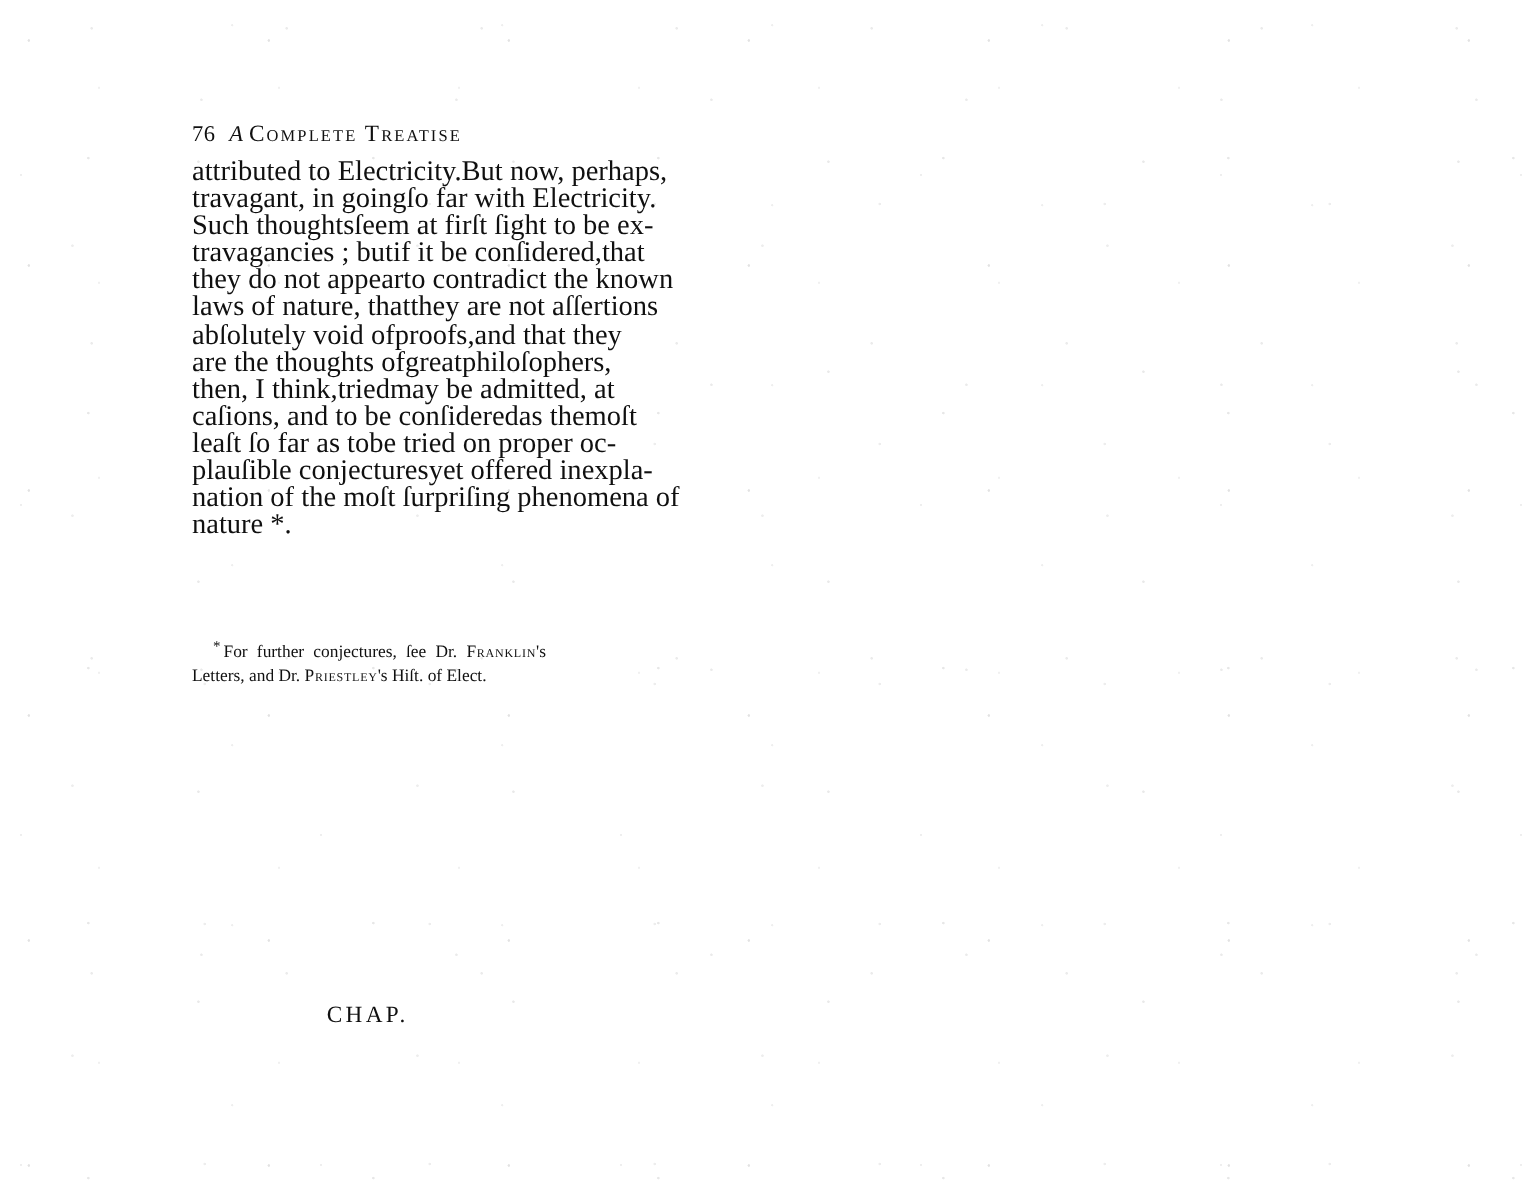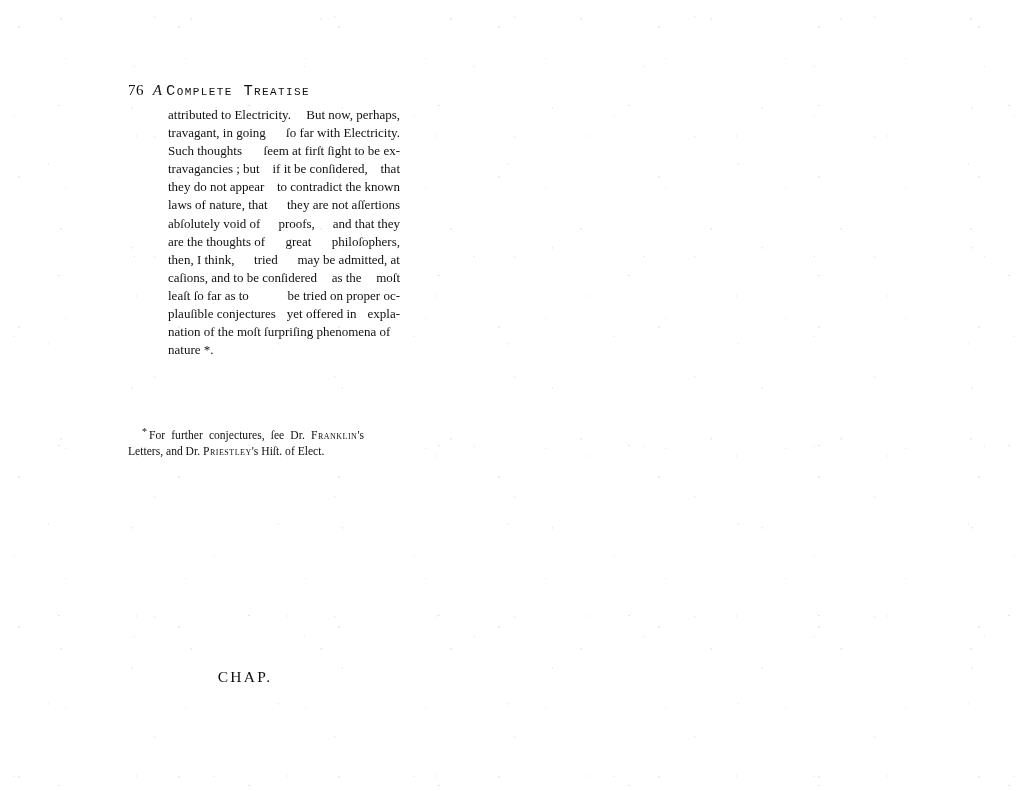--- a/index.html
+++ b/index.html
@@ -68,31 +68,29 @@
   }
   .head-article {
     font-style: italic;
     font-size: 15px;
     padding: 0 4px 0 9px;
   }
   .head-title {
     font-variant: small-caps;
     font-size: 15.5px;
     letter-spacing: 1.4px;
-    font-family: Liberation Mono, monospace;
   }
 
   
   .textblock {
     position: absolute;
-    font-size: 13px;
+    font-size: 19px;
     line-height: 18.1px;
     text-align: justify;
     text-align-last: left;
-    margin-left: 40px;
   }
   .textblock-left  { left: 128px; top: 106px; width: 232px; }
 
   .textblock p {
     margin: 0;
   }
   .line {
     display: block;
     white-space: nowrap;
   }

